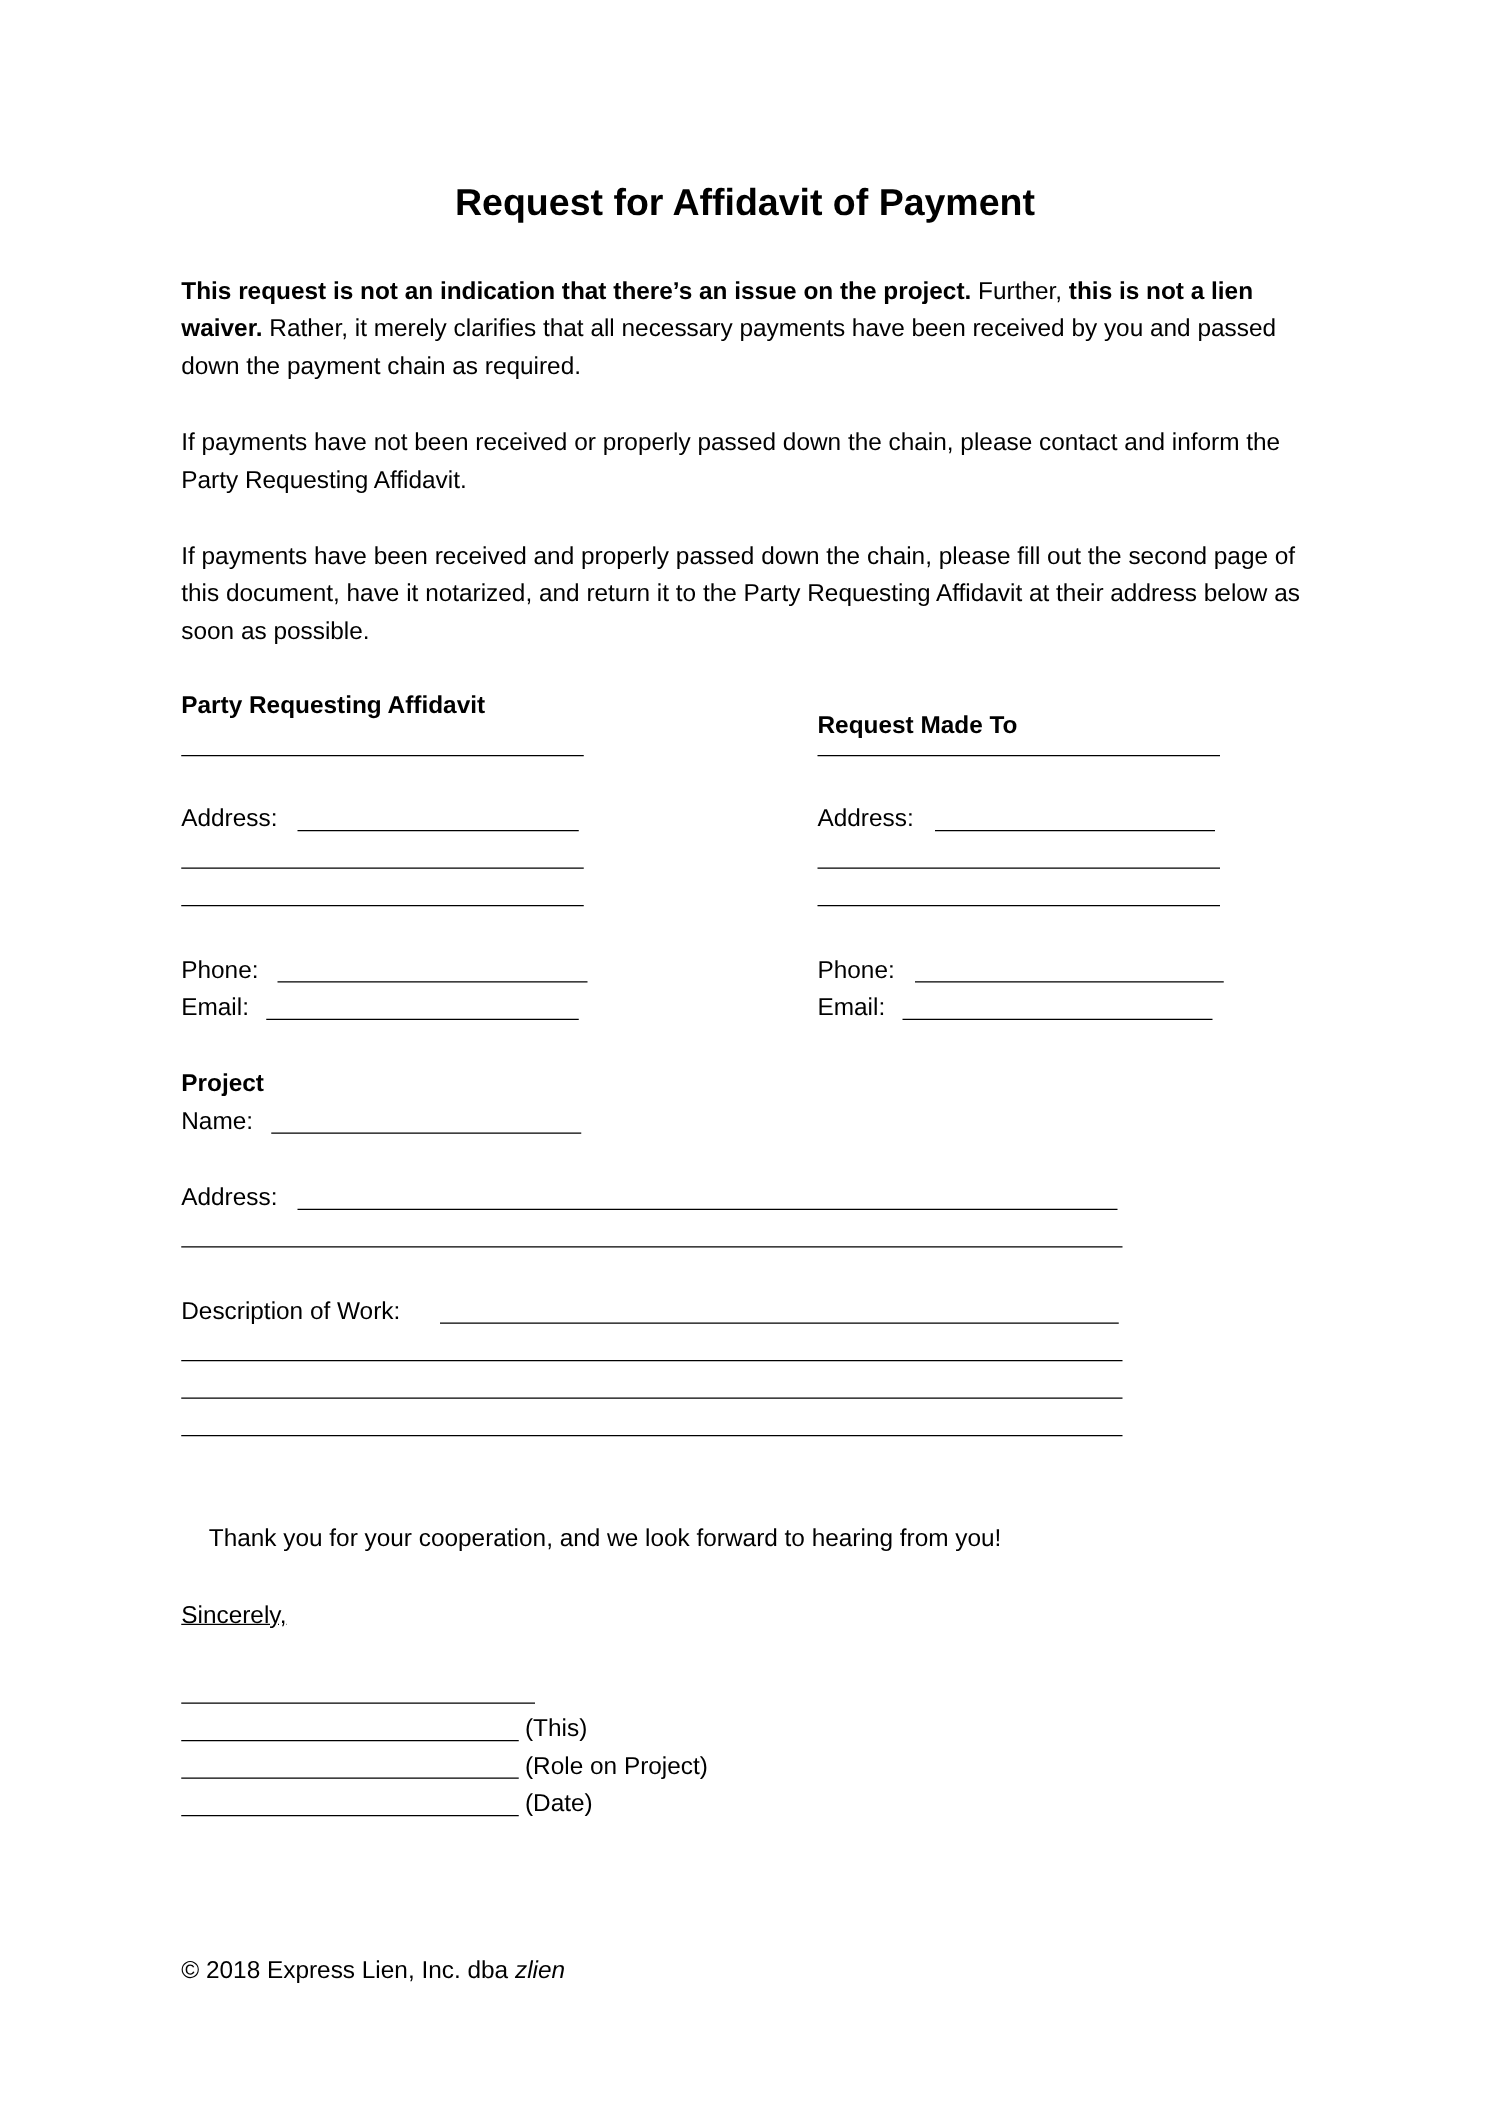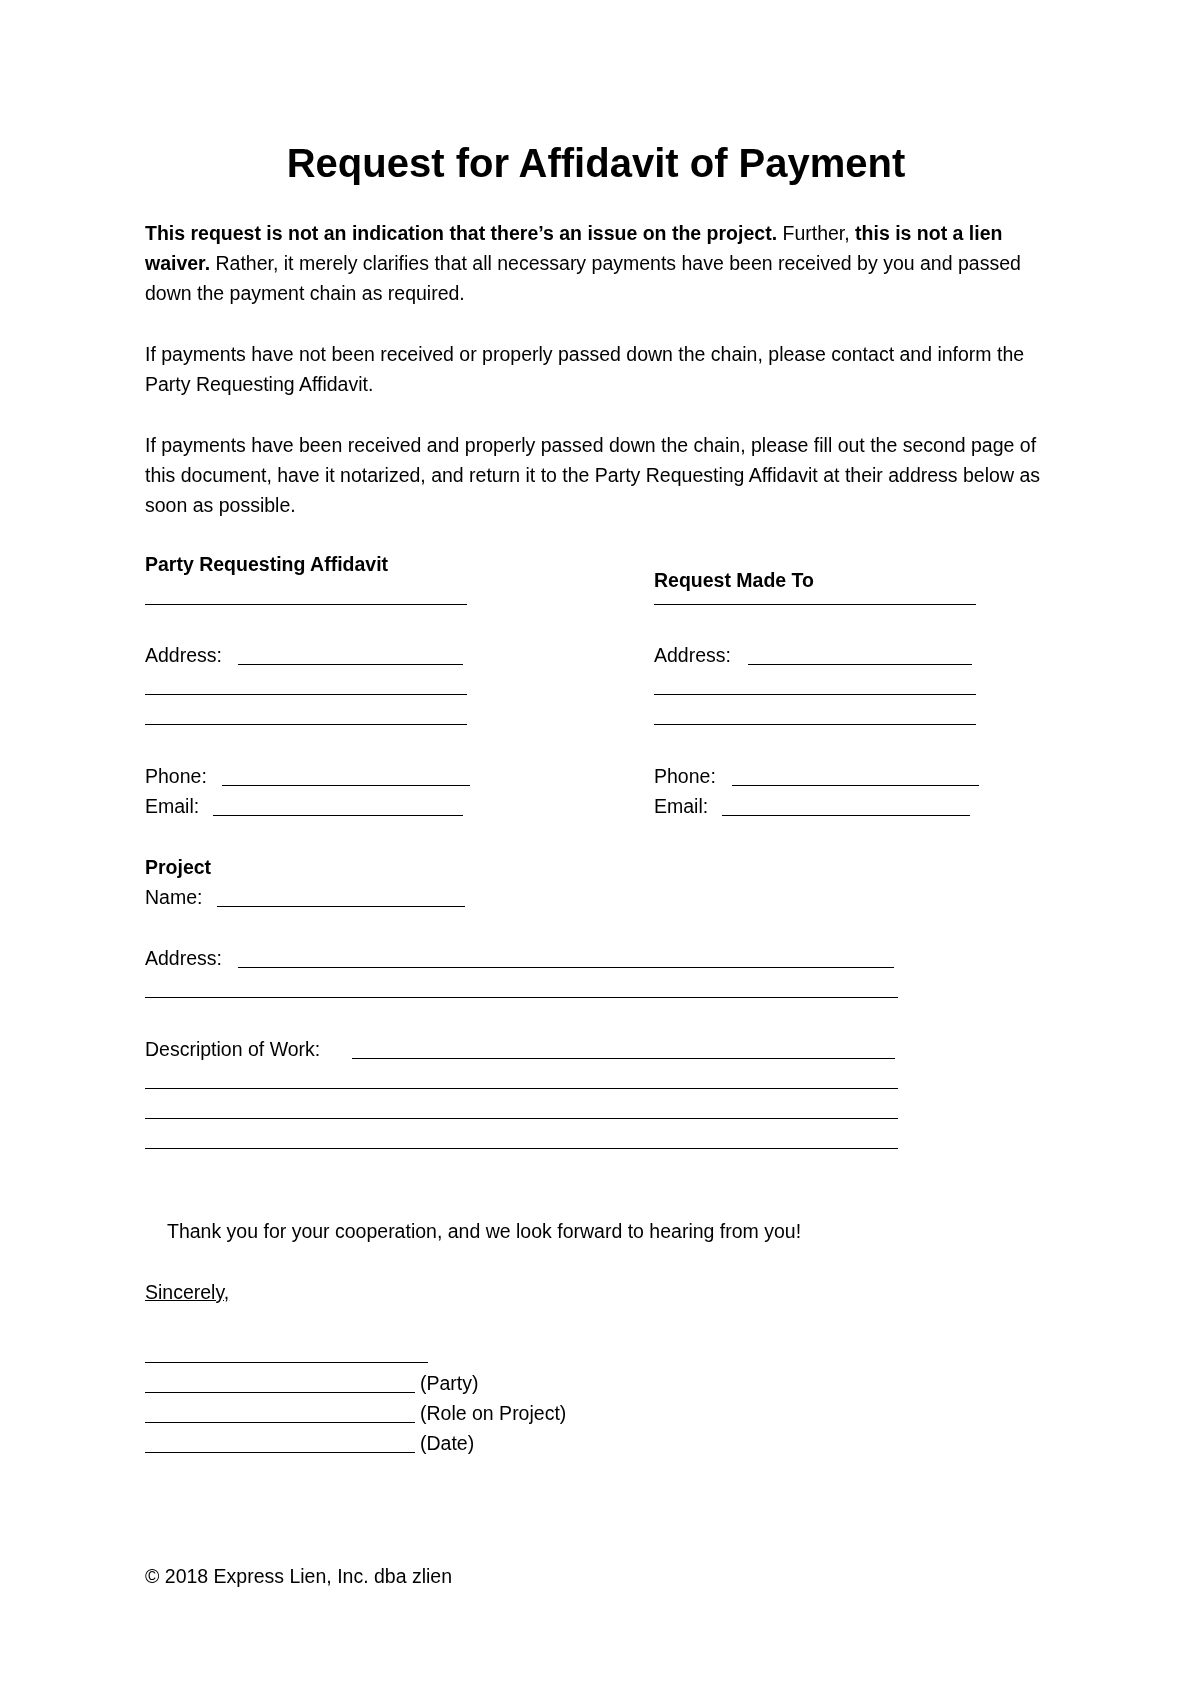--- a/index.html
+++ b/index.html
@@ -1,24 +1,24 @@
 <!DOCTYPE html>
 <html><head>
 <meta charset="utf-8">
 <style>
   html, body { margin: 0; padding: 0; background: #ffffff; }
   body { width: 1192px; height: 1686px; position: relative; overflow: hidden;
          font-family: "Liberation Sans", sans-serif; color: #000; font-size: 19.5px; }
   .abs { position: absolute; white-space: nowrap; line-height: 30px; }
   .title { position: absolute; left: 0; width: 1192px; top: 145px; text-align: center;
-           font-size: 40px; font-weight: bold; line-height: 36px; }
+           font-size: 30px; font-weight: bold; line-height: 36px; }
   .para { position: absolute; left: 145px; width: 920px; line-height: 30px; }
   .b { font-weight: bold; }
   .fl { position: absolute; border-bottom: 1.3px solid #000; height: 0; }
-  .i { }
+  .i { font-style: italic; }
 </style>
 </head>
 <body>
 
 <div class="title">Request for Affidavit of Payment</div>
 
 <div class="para" style="top:218px;">
   <span class="b">This request is not an indication that there’s an issue on the project.</span><span> Further, </span><span class="b">this is not a lien waiver.</span><span> Rather, it merely clarifies that all necessary payments have been received by you and passed down the payment chain as required.</span>
 </div>
 
@@ -56,21 +56,21 @@
 <div class="abs" style="left:145px; top:1034px;text-align:center;">Description of Work:</div>
 <div class="fl" style="left:352px; top:1058px; width:543px;"></div>
 <div class="fl" style="left:145px; top:1088px; width:753px;"></div>
 <div class="fl" style="left:145px; top:1118px; width:753px;"></div>
 <div class="fl" style="left:145px; top:1148px; width:753px;"></div>
 
 <div class="abs" style="left:145px; top:1216px;margin-left:22px;">Thank you for your cooperation, and we look forward to hearing from you!</div>
 <div class="abs" style="left:145px; top:1277px;text-decoration:underline;">Sincerely,</div>
 <div class="fl" style="left:145px; top:1362px; width:283px;"></div>
 <div class="fl" style="left:145px; top:1392px; width:270px;"></div>
-<div class="abs" style="left:420px; top:1368px;">(Party)</div>
+<div class="abs" style="left:420px; top:1368px;">(This)</div>
 <div class="fl" style="left:145px; top:1422px; width:270px;"></div>
 <div class="abs" style="left:420px; top:1398px;">(Role on Project)</div>
 <div class="fl" style="left:145px; top:1452px; width:270px;"></div>
 <div class="abs" style="left:420px; top:1428px;">(Date)</div>
 
 <div class="abs" style="left:145px; top:1561px;">
   <span>© 2018 Express Lien, Inc. dba </span><span class="i">zlien</span>
 </div>
 
 </body></html>

